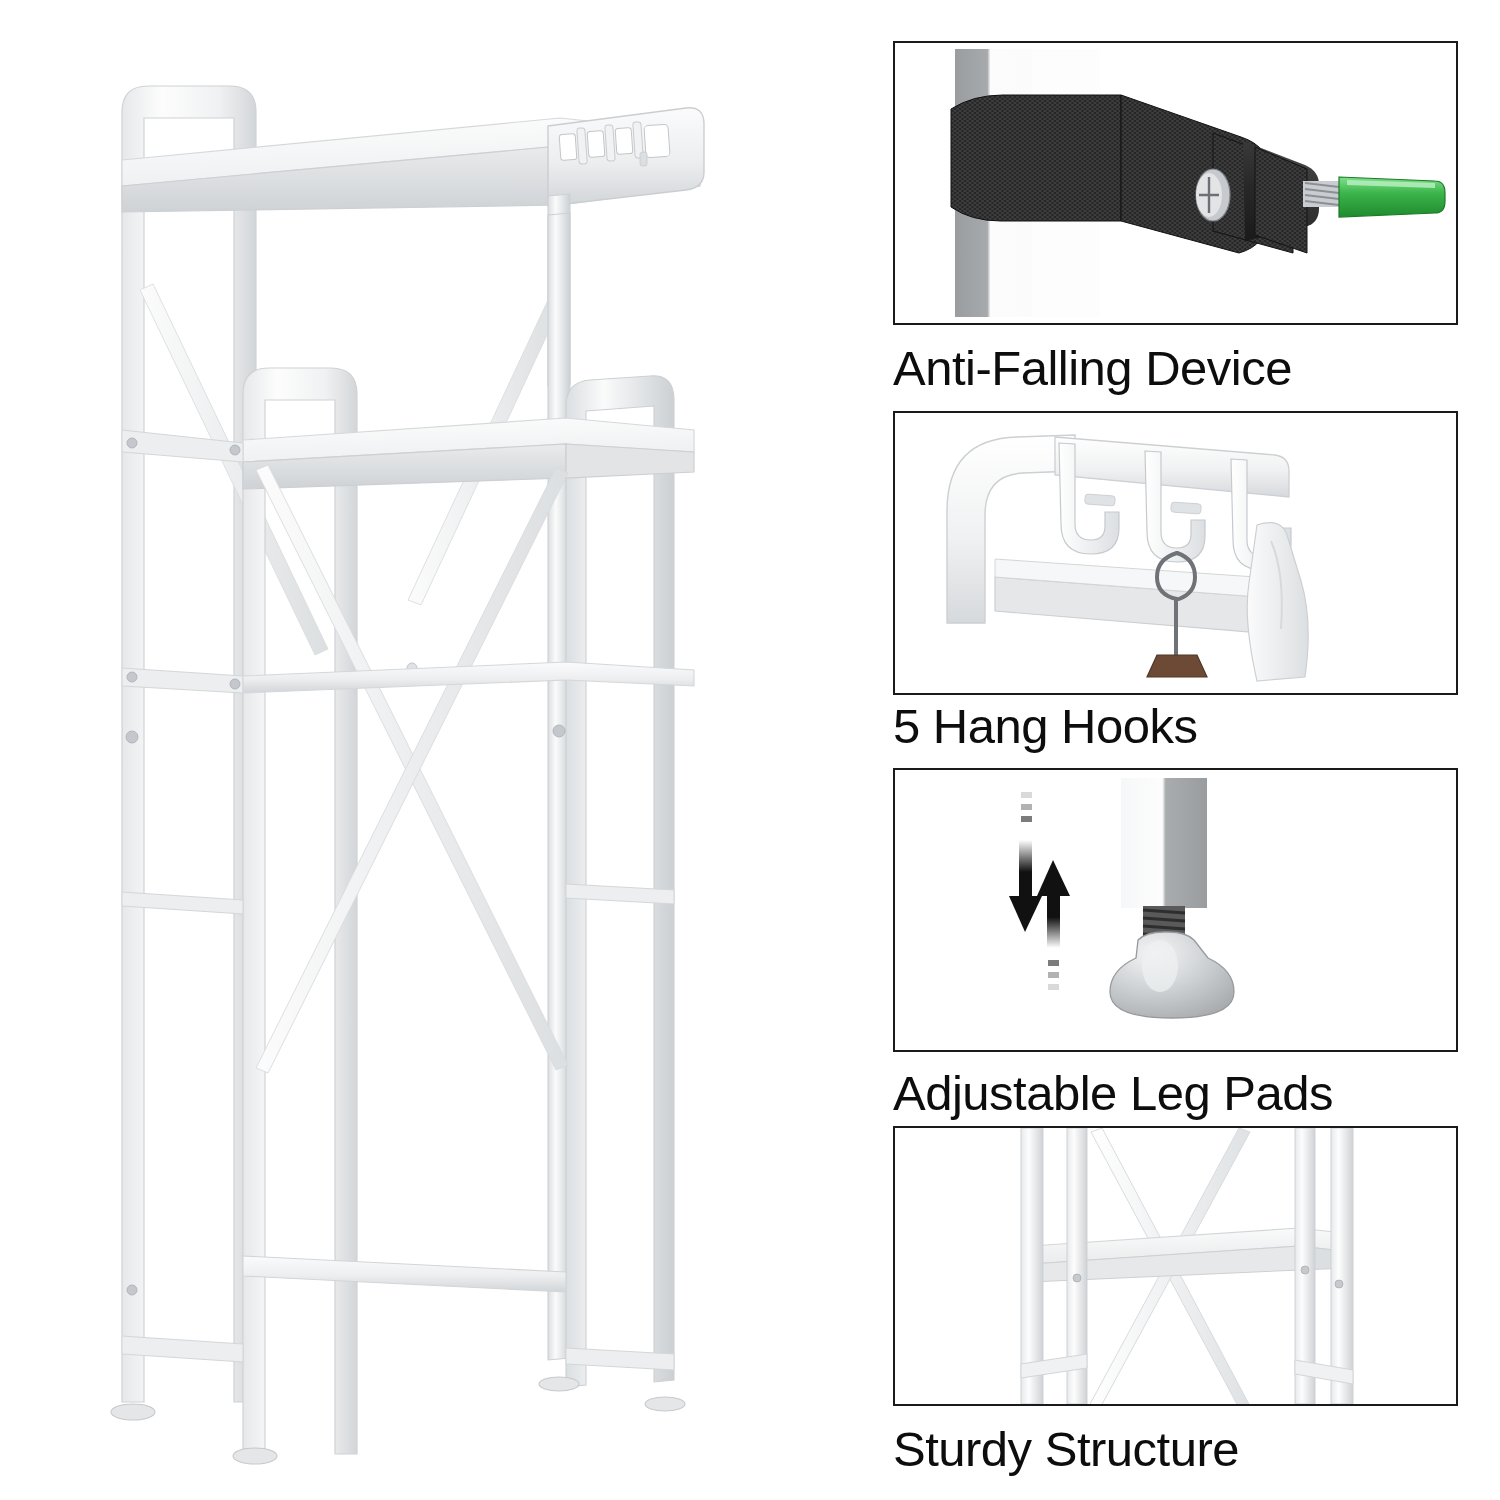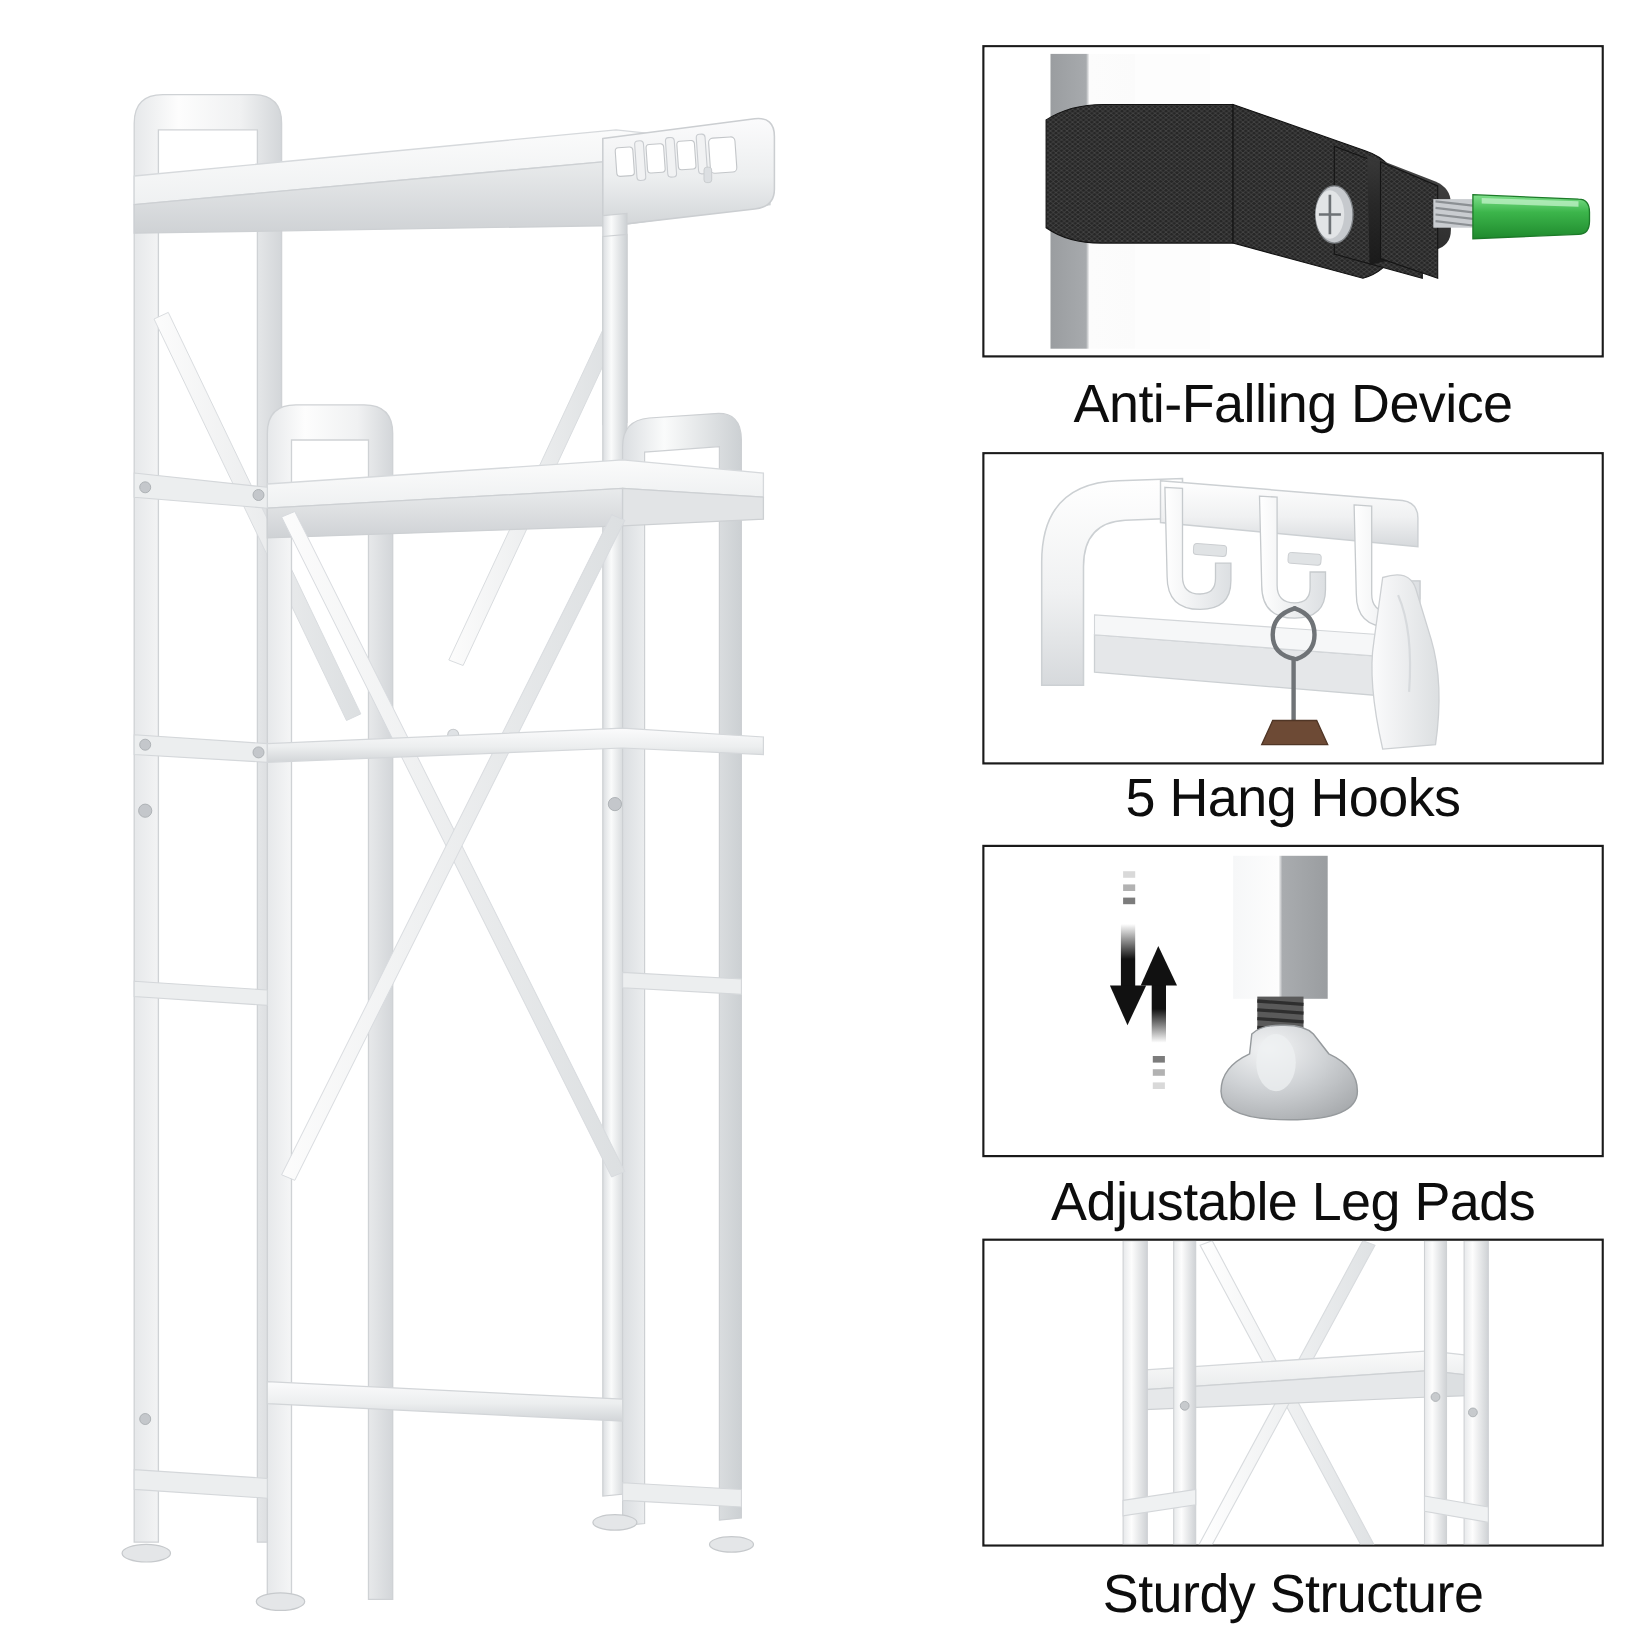--- a/index.html
+++ b/index.html
@@ -42,21 +42,21 @@
   .feature-frame {
     position: relative;
     box-sizing: border-box;
     border: 2px solid #1a1a1a;
     background: #ffffff;
     overflow: hidden;
     width: 100%;
   }
   .feature-frame svg { display: block; width: 100%; height: 100%; }
   .feature-caption {
-    text-align: center;
+    text-align: left;
     font-family: "Liberation Sans", sans-serif;
     font-weight: 400;
     color: #0d0d0d;
     letter-spacing: -0.5px;
     white-space: nowrap;
   }
 
   #card-anti-falling       { top: 41px; }
   #card-anti-falling   .feature-frame   { height: 284px; }
   #card-anti-falling   .feature-caption { font-size: 49px; line-height: 62px; margin-top: 12px; }

